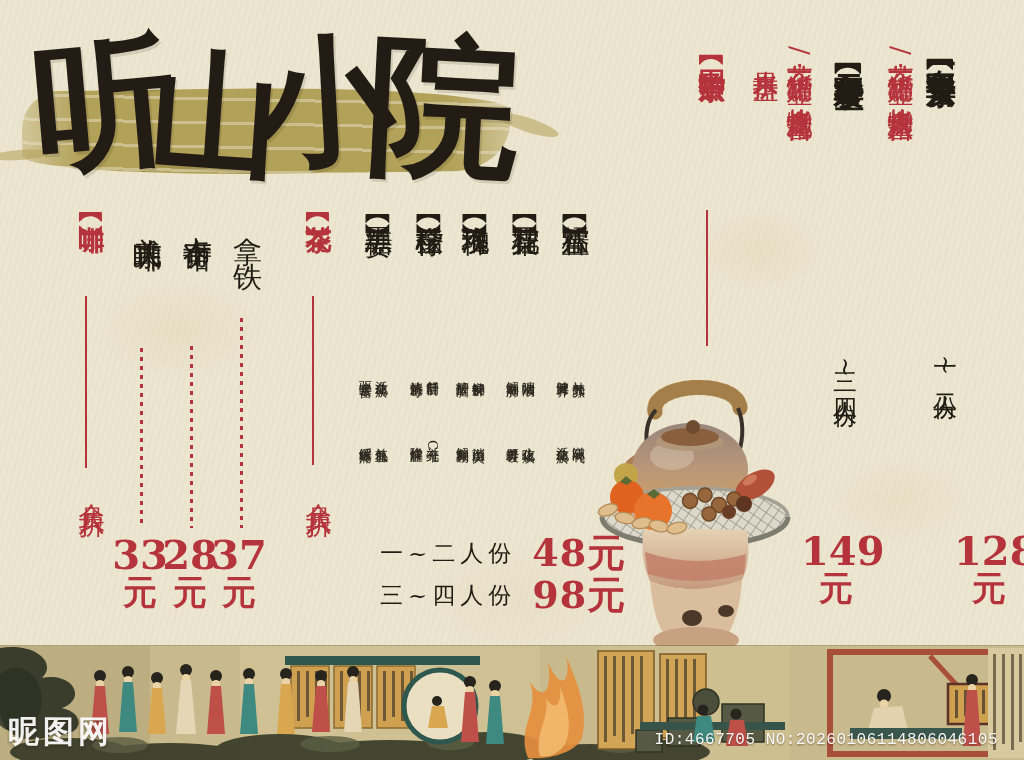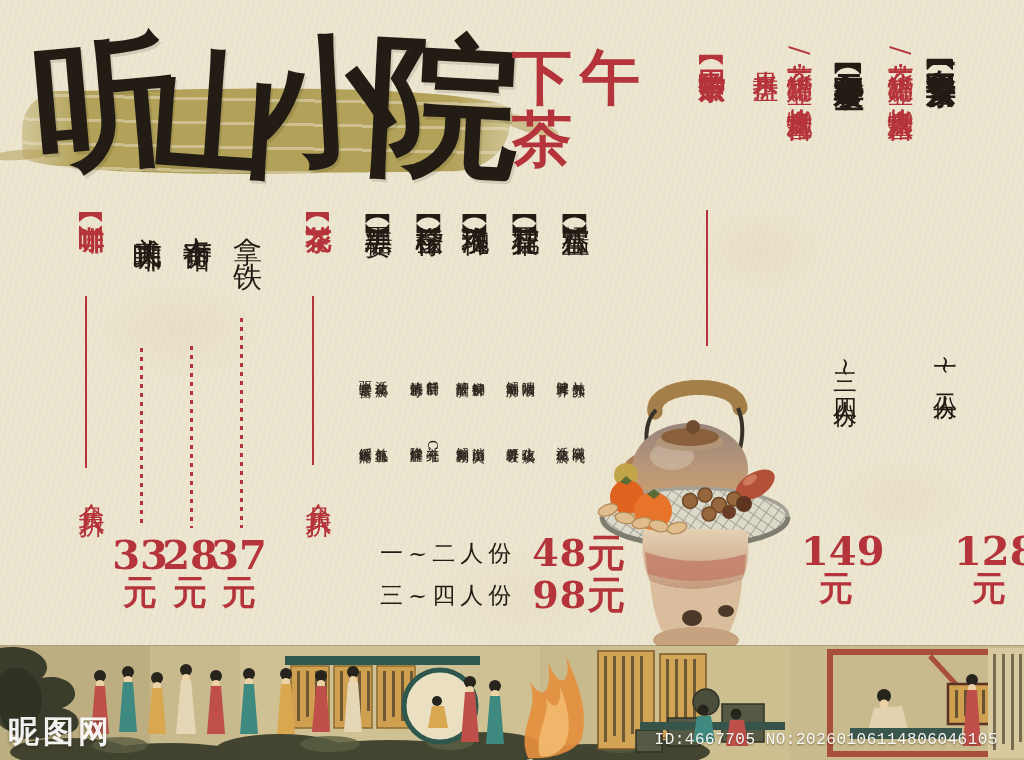--- a/index.html
+++ b/index.html
@@ -83,24 +83,20 @@
 <div id="page">
 
   <div class="gold-stroke"></div>
   <div class="gold-tail" style="left:496px;top:118px;width:64px;height:14px;transform:rotate(18deg);"></div>
   <div class="gold-tail" style="left:-10px;top:150px;width:60px;height:10px;transform:rotate(-4deg);"></div>
   <div class="title-row">
     <span class="title-char tc0">听</span>
     <span class="title-char tc1">山</span>
     <span class="title-char tc2">小</span>
     <span class="title-char tc3">院</span>
-  </div>
-  <div class="subtitle">
-    <div class="r1">下午</div>
-    <div class="r2">茶</div>
   </div>
 
   <div class="vcol bold" style="left:920px;top:46px;font-size:30px;letter-spacing:1px;">套餐一【平安喜乐】</div>
   <div class="vcol red" style="left:884px;top:44px;font-size:26px;letter-spacing:1px;">花茶/罐罐奶一壶，烤物拼盘六宫格</div>
   <div class="vcol" style="left:929px;top:354px;font-size:24px;letter-spacing:1px;">一~二人份</div>
 
   <div class="vcol bold" style="left:828px;top:50px;font-size:30px;letter-spacing:1px;">套餐二【好事发生】</div>
   <div class="vcol red" style="left:783px;top:44px;font-size:26px;letter-spacing:1px;">花茶/罐罐奶一壶，烤物拼盘九宫格</div>
   <div class="vcol red" style="left:749px;top:50px;font-size:26px;letter-spacing:2px;">水果拼盘</div>
   <div class="vcol" style="left:829px;top:354px;font-size:24px;letter-spacing:3px;">三~四人份</div>

